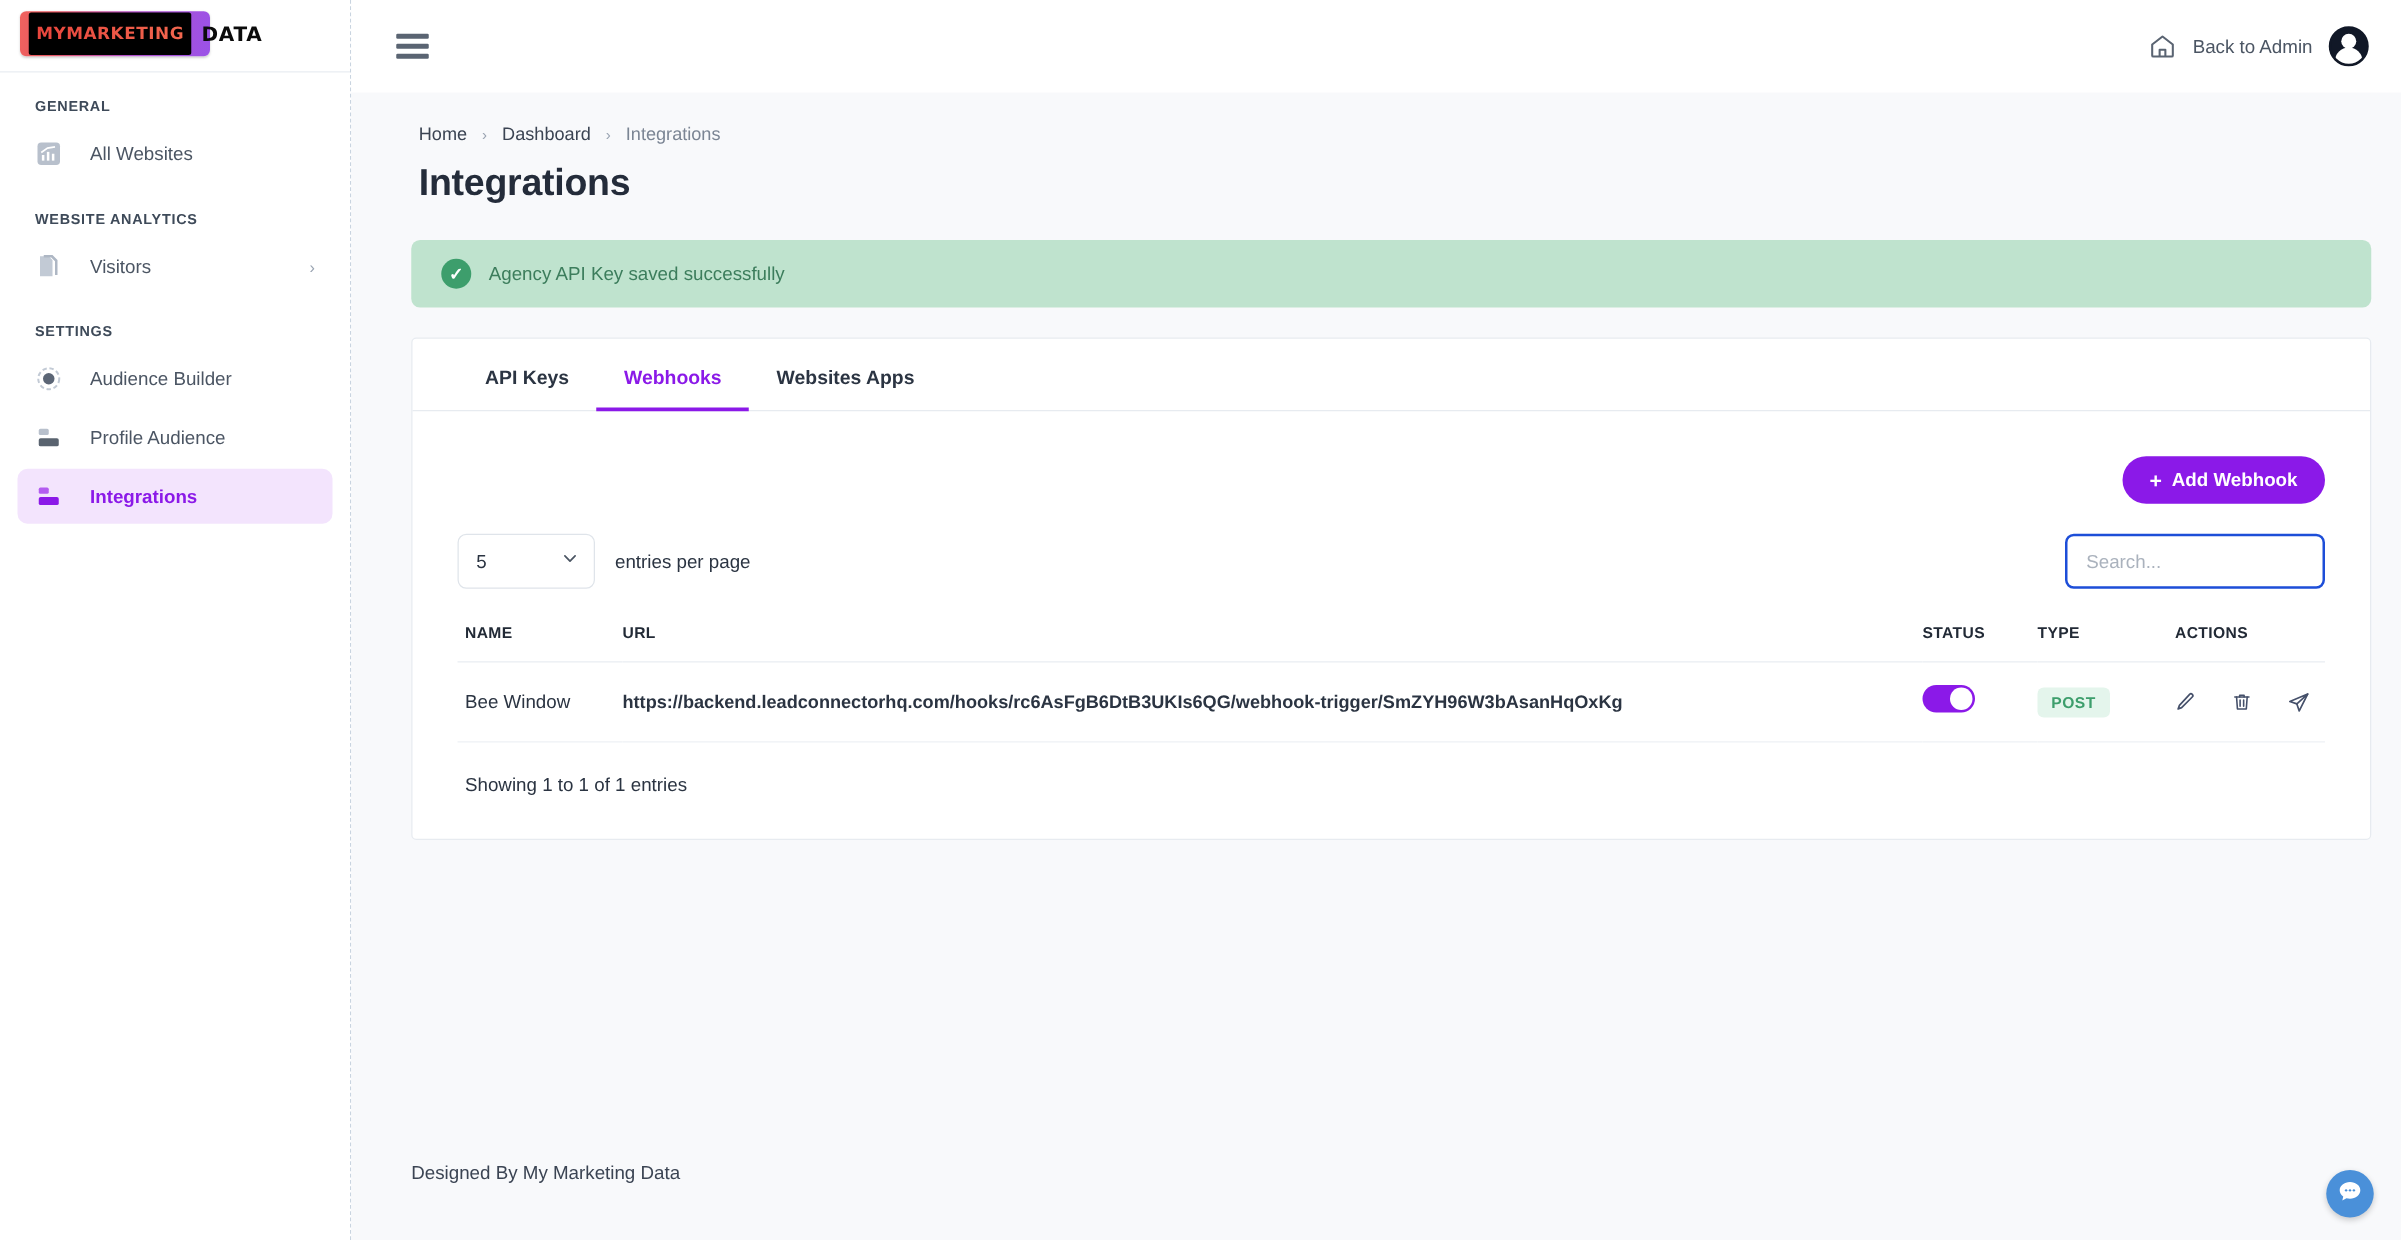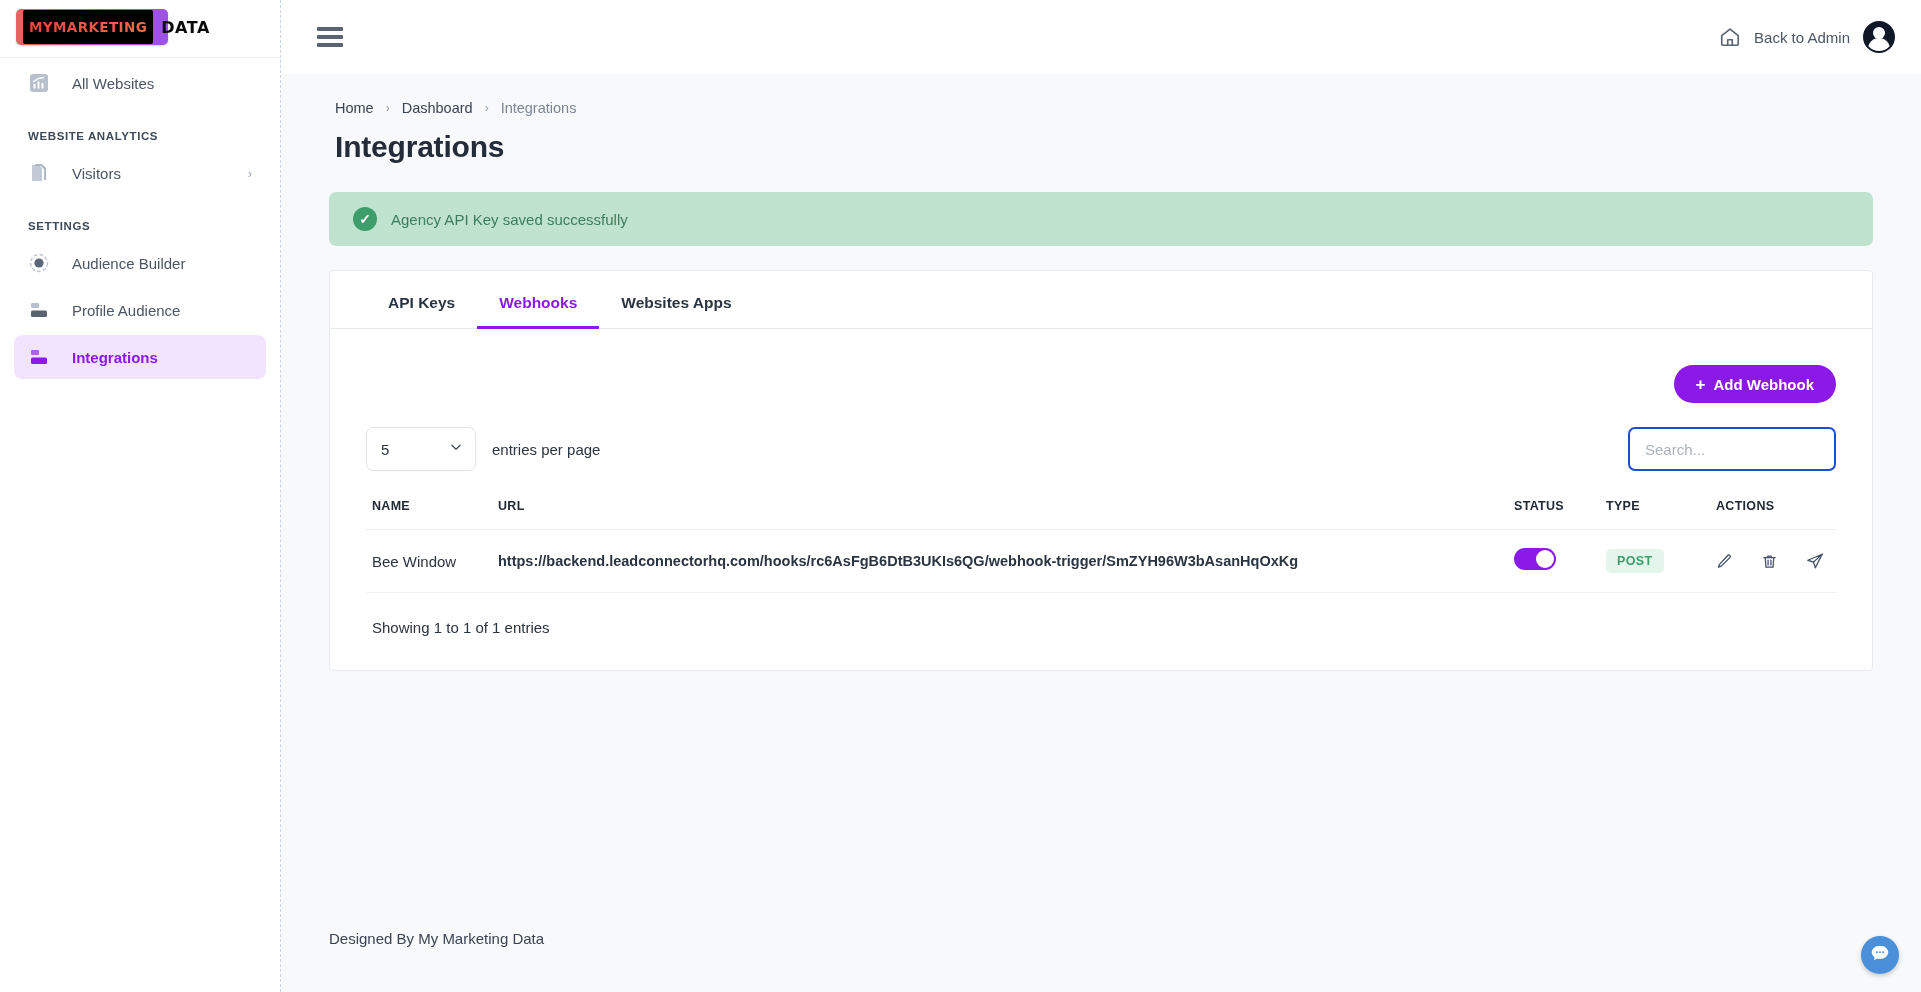--- a/index.html
+++ b/index.html
@@ -105,21 +105,21 @@
     width: 12px; height: 12px; border-radius: 50%;
     background: #fff; left: 50%; top: 4px; transform: translateX(-50%);
   }
   .avatar::after {
     content: ""; position: absolute;
     width: 22px; height: 14px; border-radius: 11px 11px 0 0;
     background: #fff; left: 50%; bottom: -1px; transform: translateX(-50%);
   }
 
   .content {
-    flex: 1; padding: 24px 48px 0 48px; overflow: hidden;
+    flex: 1; padding: 24px 24px 0 48px; overflow: hidden;
   }
   .breadcrumb {
     display: flex; align-items: center; gap: 12px;
     font-size: 14.5px; padding: 2px 0 0 6px;
   }
   .crumb { color: #3b4453; cursor: pointer; }
   .crumb.muted { color: #7b8594; cursor: default; }
   .crumb-sep { color: #9aa4b2; font-size: 12px; }
   .page-title {
     font-size: 30px; font-weight: bold; color: #242c3a;
@@ -256,20 +256,21 @@
   <div class="logo-wrap">
     <div class="logo">
       <div class="logo-black">
         <span class="logo-mm">MYMARKETING</span>
       </div>
       <span class="logo-data">DATA</span>
     </div>
   </div>
   <div class="side-divider"></div>
 
+  <div class="nav-section">GENERAL</div>
   <div class="nav-item">
     <span class="ico">
       <svg width="20" height="20" viewBox="0 0 20 20">
         <rect x="1" y="1" width="18" height="18" rx="3" fill="#b8c0cc"></rect>
         <rect x="4.5" y="11" width="2" height="4.5" fill="#ffffff"></rect>
         <rect x="8.5" y="8.5" width="2" height="7" fill="#ffffff"></rect>
         <rect x="12.5" y="10" width="2" height="5.5" fill="#ffffff"></rect>
         <path d="M4 9 L9 5.5 L15 4.5" stroke="#ffffff" stroke-width="1.3" fill="none"></path>
       </svg>
     </span>

